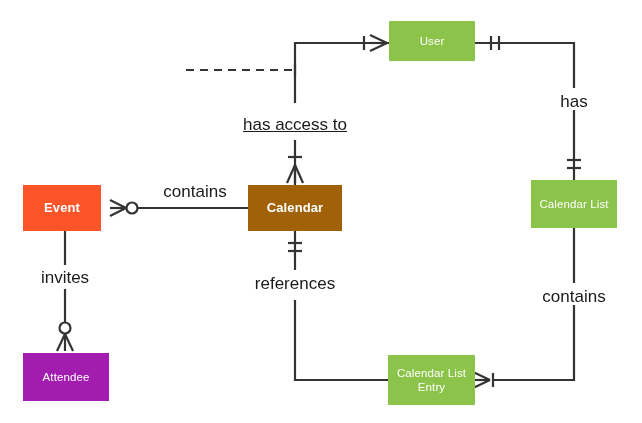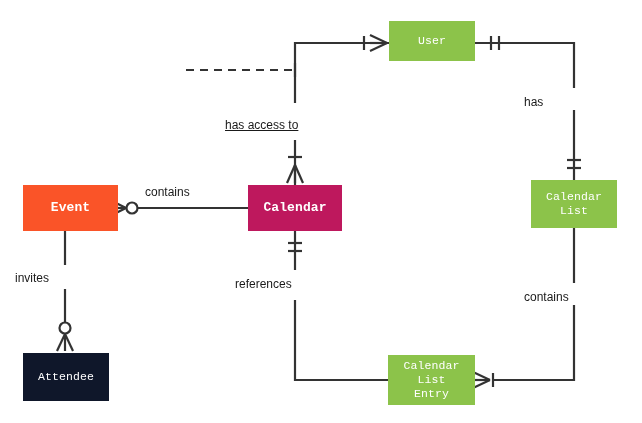--- a/index.html
+++ b/index.html
@@ -31,37 +31,37 @@
     align-items: center;
     justify-content: center;
     text-align: center;
     color: #ffffff;
     font-size: 11.5px;
     line-height: 14px;
     letter-spacing: 0.1px;
     box-sizing: border-box;
     padding: 12px 4px;
     user-select: none;
-    font-family: Liberation Mono, monospace;
   }
   .entity-box.strong {
     font-size: 13px;
     font-weight: bold;
   }
   .entity-label {
     display: block;
     white-space: pre-line;
   }
   .edge-label {
     position: absolute;
     color: #1a1a1a;
-    font-size: 12px;
+    font-size: 17px;
     line-height: 14px;
     white-space: nowrap;
     user-select: none;
+    text-align: center;
   }
 </style>
 </head>
 <body>
 
 <div id="diagram-root">
 
   <svg id="er-svg" viewBox="0 0 642 423">
 
     <g stroke="#333333" stroke-width="2.2" fill="none" stroke-linecap="butt">
@@ -137,33 +137,33 @@
       </g>
 
     </g>
   </svg>
 
 
   <div class="entity-box" style="left:389px; top:21px; width:86px; height:40px; background:#8CC34A;">
     <span class="entity-label">User</span>
   </div>
 
-  <div class="entity-box strong" style="left:23px; top:185px; width:95px; height:46px; background:#FA5428;">
+  <div class="entity-box strong" style="left:23px; top:185px; width:78px; height:46px; background:#FA5428;">
     <span class="entity-label">Event</span>
   </div>
 
-  <div class="entity-box strong" style="left:248px; top:185px; width:94px; height:46px; background:#be185d;">
+  <div class="entity-box strong" style="left:248px; top:185px; width:94px; height:46px; background:#a16207;">
     <span class="entity-label">Calendar</span>
   </div>
 
   <div class="entity-box" style="left:531px; top:180px; width:86px; height:48px; background:#8CC34A;">
     <span class="entity-label">Calendar List</span>
   </div>
 
-  <div class="entity-box" style="left:23px; top:353px; width:86px; height:48px; background:#0f172a;">
+  <div class="entity-box" style="left:23px; top:353px; width:86px; height:48px; background:#a21caf;">
     <span class="entity-label">Attendee</span>
   </div>
 
   <div class="entity-box" style="left:388px; top:355px; width:87px; height:50px; background:#8CC34A;">
     <span class="entity-label">Calendar List
 Entry</span>
   </div>
 
   <div class="edge-label" style="left:145px; top:185px; width:100px;">
     <span>contains</span>

